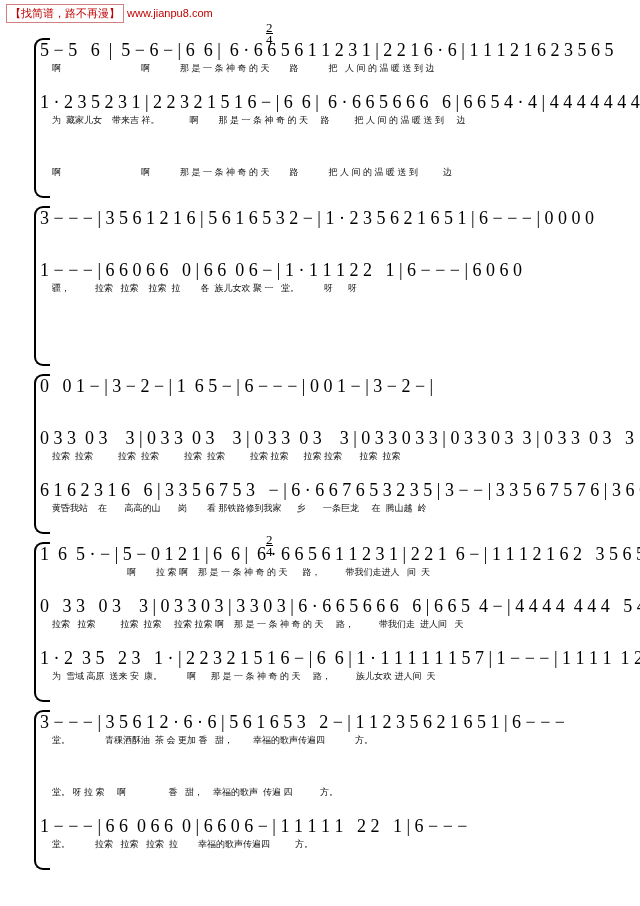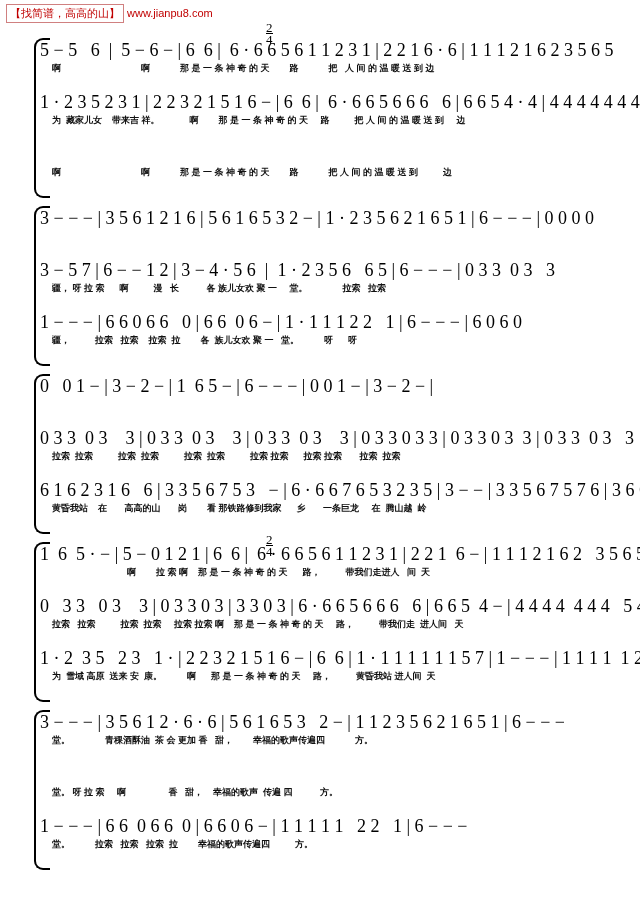--- a/index.html
+++ b/index.html
@@ -67,37 +67,36 @@
   }
   .lyrics{
     position:absolute;
     left:18px;
     top:24px;
     font-family:"Liberation Sans", sans-serif;
     font-size:9px;
     color:#111;
     white-space:pre;
     letter-spacing:0px;
-    font-weight:bold;
   }
   .meter{
     position:absolute;
     font-family:"Liberation Serif", serif;
     font-size:13px;
     line-height:11px;
     text-align:center;
   }
   .meter .num{display:block;}
   .meter .den{display:block;border-top:1px solid #000;}
 </style>
 </head>
 <body>
 
 <div class="watermark">
-  <span class="wm-box">【找简谱，高高的山】</span>
+  <span class="wm-box">【找简谱，路不再漫】</span>
   <span class="url">www.jianpu8.com</span>
 </div>
 
 <div class="sheet">
 
   <div class="meter" style="left:266px;top:22px;">
     <span class="num">2</span>
     <span class="den">4</span>
   </div>
   <div class="meter" style="left:266px;top:534px;">
@@ -119,24 +118,20 @@
       <div class="lyrics">啊                                啊            那 是 一 条 神 奇 的 天        路            把 人 间 的 温 暖 送 到          边</div>
     </div>
   </div>
 
   <div class="system" style="top:206px;">
     <div class="brace" style="height:156px;"></div>
     <div class="stave">
       <div class="line notes">3 − − − | 3 5 6 1 2 1 6 | 5 6 1 6 5 3 2 − | 1 · 2 3 5 6 2 1 6 5 1 | 6 − − − | 0 0 0 0</div>
     </div>
     <div class="stave">
-      <div class="line notes">3 − 5 7 | 6 − − 1 2 | 3 − 4 · 5 6  |  1 · 2 3 5 6   6 5 | 6 − − − | 0 3 3  0 3   3</div>
-      <div class="lyrics">疆， 呀 拉 索      啊          漫   长           各 族儿女欢 聚 一     堂。              拉索   拉索</div>
-    </div>
-    <div class="stave">
       <div class="line notes">1 − − − | 6 6 0 6 6   0 | 6 6  0 6 − | 1 · 1 1 1 2 2   1 | 6 − − − | 6 0 6 0</div>
       <div class="lyrics">疆，          拉索   拉索    拉索  拉        各  族儿女欢 聚 一   堂。          呀      呀</div>
     </div>
   </div>
 
   <div class="system" style="top:374px;">
     <div class="brace" style="height:156px;"></div>
     <div class="stave">
       <div class="line notes">0   0 1 − | 3 − 2 − | 1  6 5 − | 6 − − − | 0 0 1 − | 3 − 2 − |</div>
     </div>
@@ -155,21 +150,21 @@
     <div class="stave">
       <div class="line notes">1  6  5 · − | 5 − 0 1 2 1 | 6  6 |  6 · 6 6 5 6 1 1 2 3 1 | 2 2 1  6 − | 1 1 1 2 1 6 2   3 5 6 5</div>
       <div class="lyrics">                              啊        拉 索 啊    那 是 一 条 神 奇 的 天      路，          带我们走进人   间  天</div>
     </div>
     <div class="stave">
       <div class="line notes">0   3 3   0 3    3 | 0 3 3 0 3 | 3 3 0 3 | 6 · 6 6 5 6 6 6   6 | 6 6 5  4 − | 4 4 4 4  4 4 4   5 4</div>
       <div class="lyrics">拉索   拉索          拉索  拉索     拉索 拉索 啊    那 是 一 条 神 奇 的 天     路，          带我们走  进人间   天</div>
     </div>
     <div class="stave">
       <div class="line notes">1 · 2  3 5   2 3   1 · | 2 2 3 2 1 5 1 6 − | 6  6 | 1 · 1 1 1 1 1 1 5 7 | 1 − − − | 1 1 1 1  1 2 2   5</div>
-      <div class="lyrics">为  雪域 高原  送来 安  康。          啊      那 是 一 条 神 奇 的 天     路，          黄昏我站 进人间  天</div>
+      <div class="lyrics">为  雪域 高原  送来 安  康。          啊      那 是 一 条 神 奇 的 天     路，          族儿女欢 进人间  天</div>
     </div>
   </div>
 
   <div class="system" style="top:710px;">
     <div class="brace" style="height:156px;"></div>
     <div class="stave">
       <div class="line notes">3 − − − | 3 5 6 1 2 · 6 · 6 | 5 6 1 6 5 3   2 − | 1 1 2 3 5 6 2 1 6 5 1 | 6 − − −</div>
       <div class="lyrics">堂。              青稞酒酥油  茶 会 更加 香   甜，        幸福的歌声传遍四            方。</div>
     </div>
     <div class="stave">

